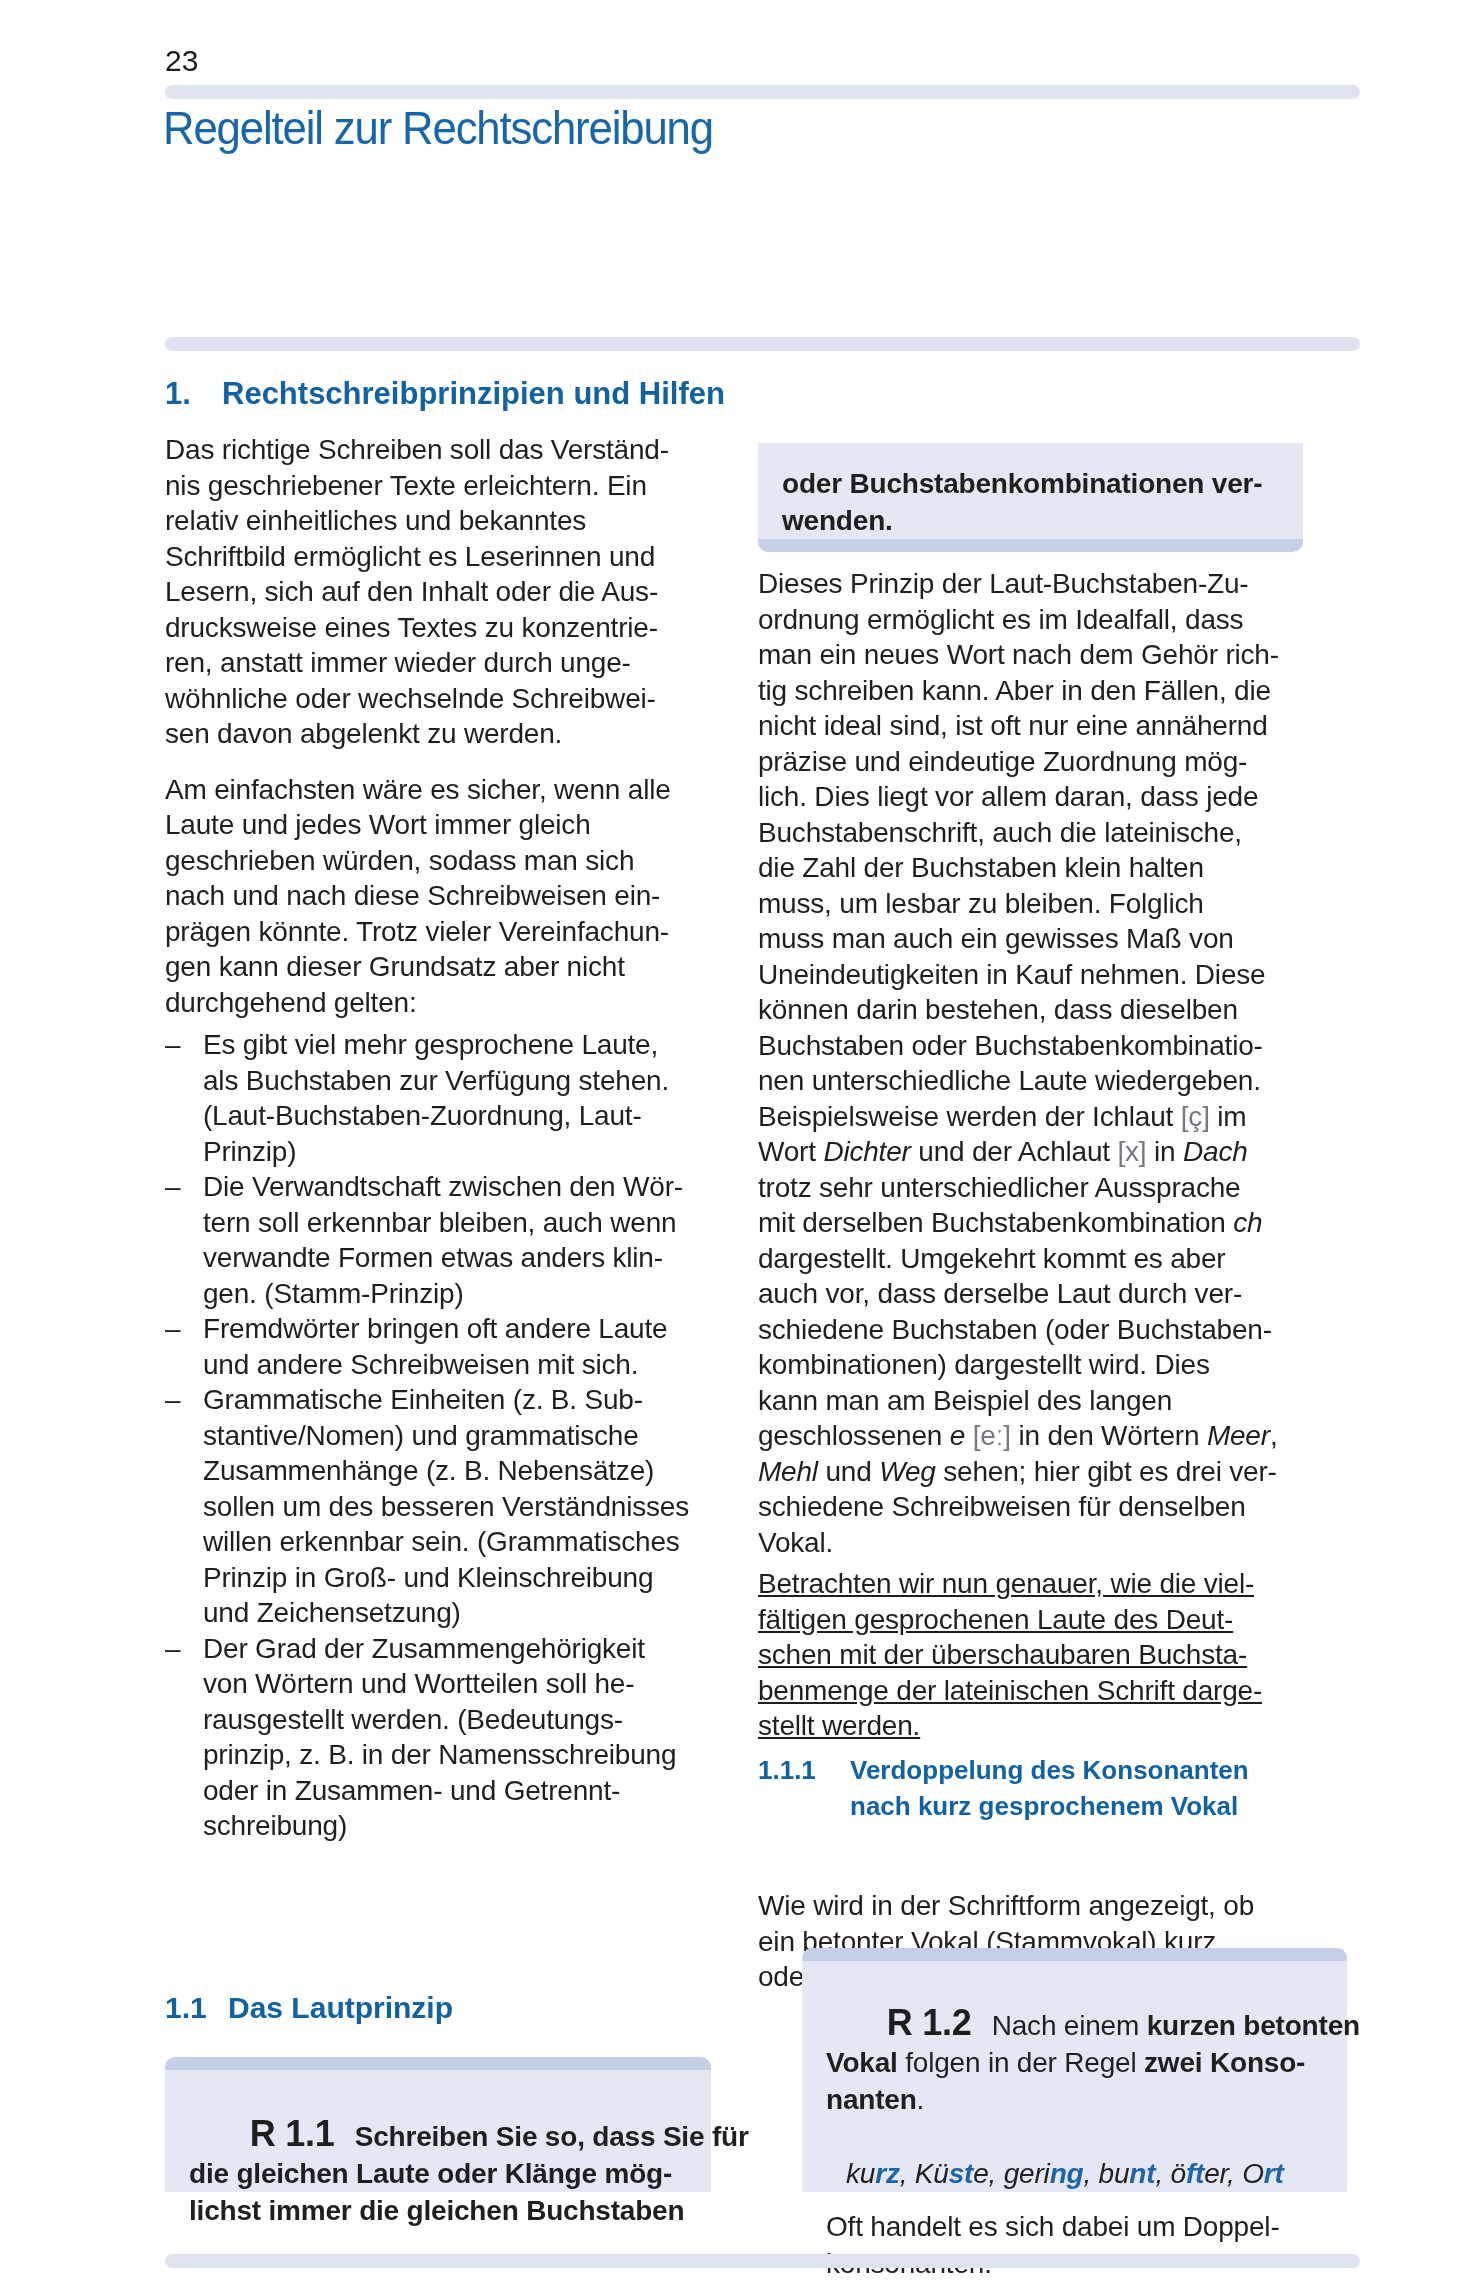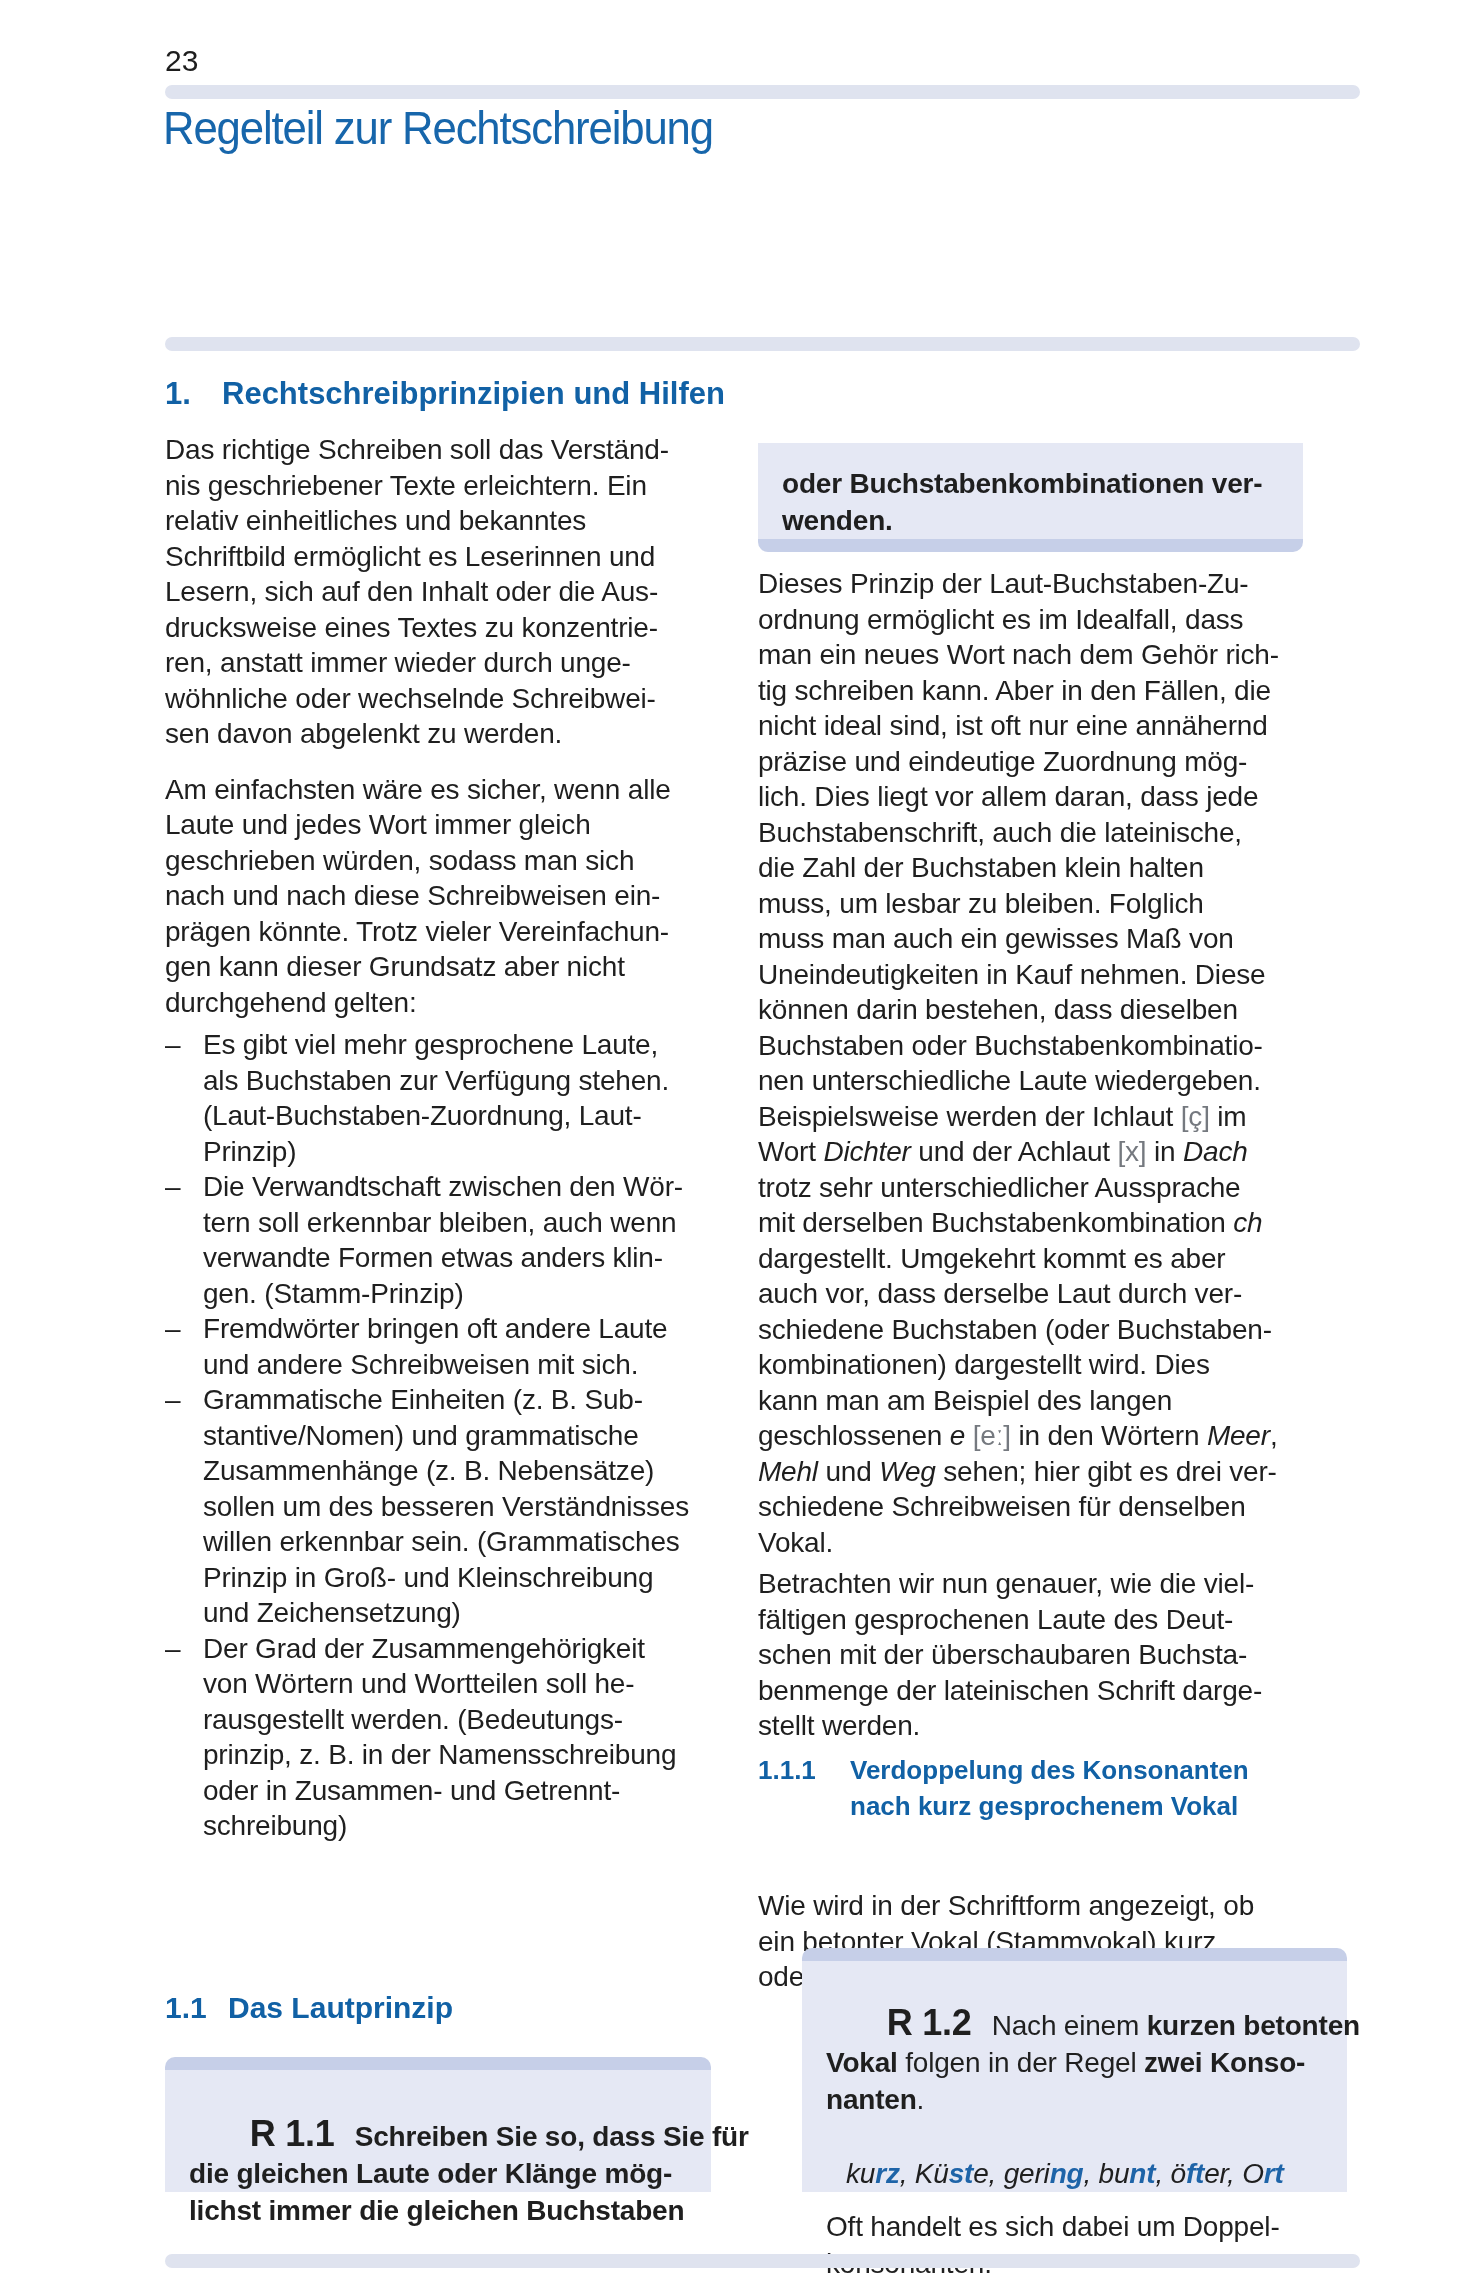--- a/index.html
+++ b/index.html
@@ -14,21 +14,21 @@
   .h-sec{display:flex;font-weight:bold;color:#1161a5;white-space:pre;}
   .h1{left:165px;top:376px;font-size:31px;}
   .h1 .num{width:57px;flex:none;}
   .h11{left:165px;top:1991px;font-size:30px;}
   .h11 .num{width:63px;flex:none;}
   .h111{left:758px;top:1742px;font-size:26px;line-height:36px;margin-top:10px;}
   .h111 .num{width:92px;flex:none;}
   .prose{font-size:28px;line-height:35.5px;letter-spacing:-.2px;white-space:pre;color:#1f1f1f;}
   .leftcol{left:165px;top:432px;width:548px;}
   .rightcol-p1{left:758px;top:566px;width:545px;}
-  .rightcol-p2{left:758px;top:1566px;width:545px;}
+  .rightcol-p2{left:758px;top:1566px;width:545px;text-decoration:underline;}
   .rightcol-p3{left:758px;top:1888px;width:545px;}
   .gap{margin-top:20px;}
   .bullets{margin-top:7px;}
   .bullet{display:flex;}
   .bmark{width:38px;flex:none;}
   .btext{flex:1;}
   .it{font-style:italic;}
   .b{font-weight:bold;}
   .ipa{color:#75797f;}
   .hl{color:#1e64a8;font-weight:bold;}

